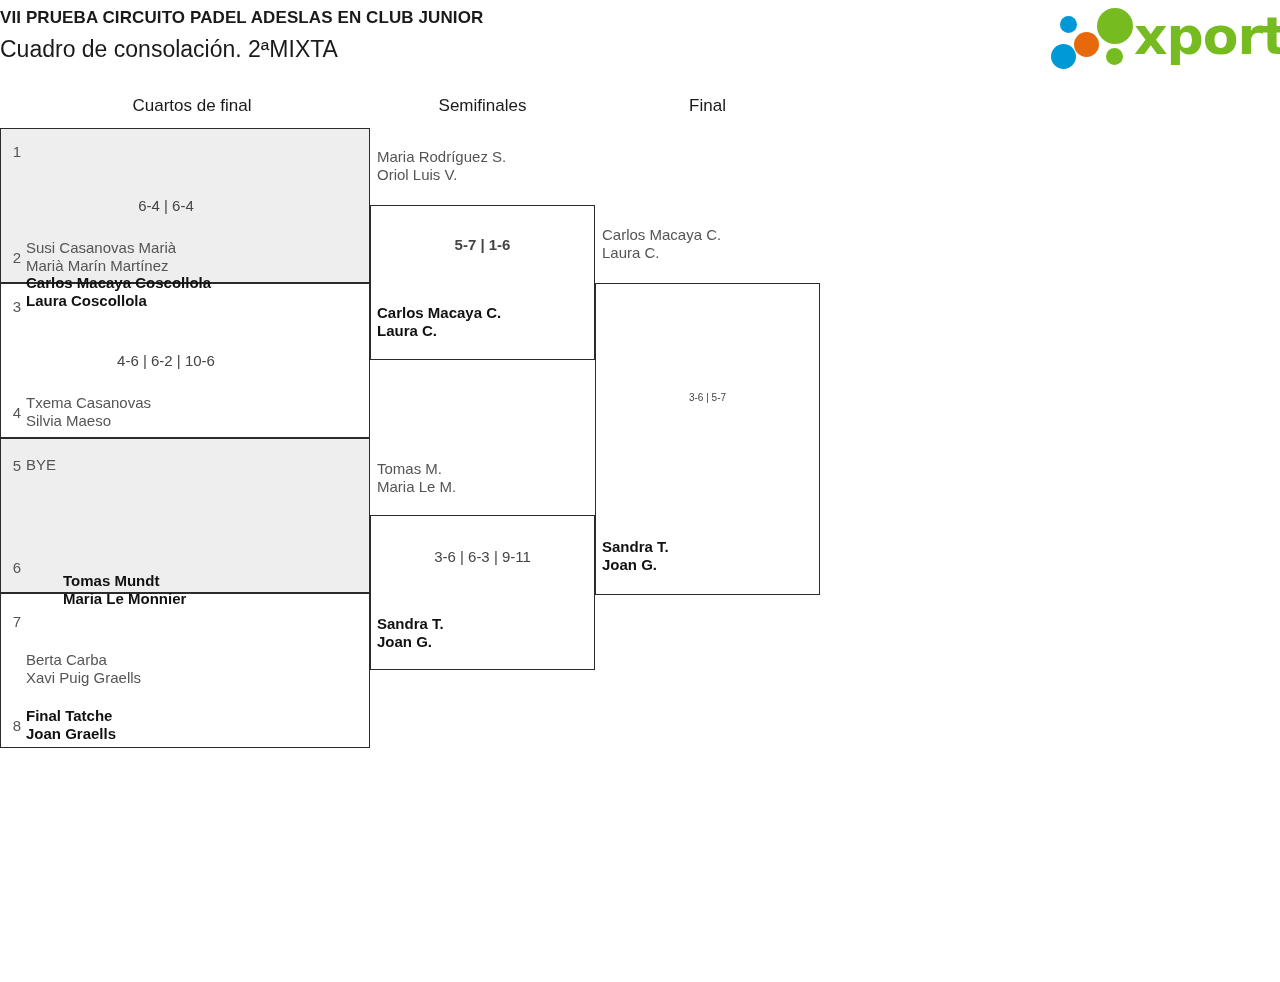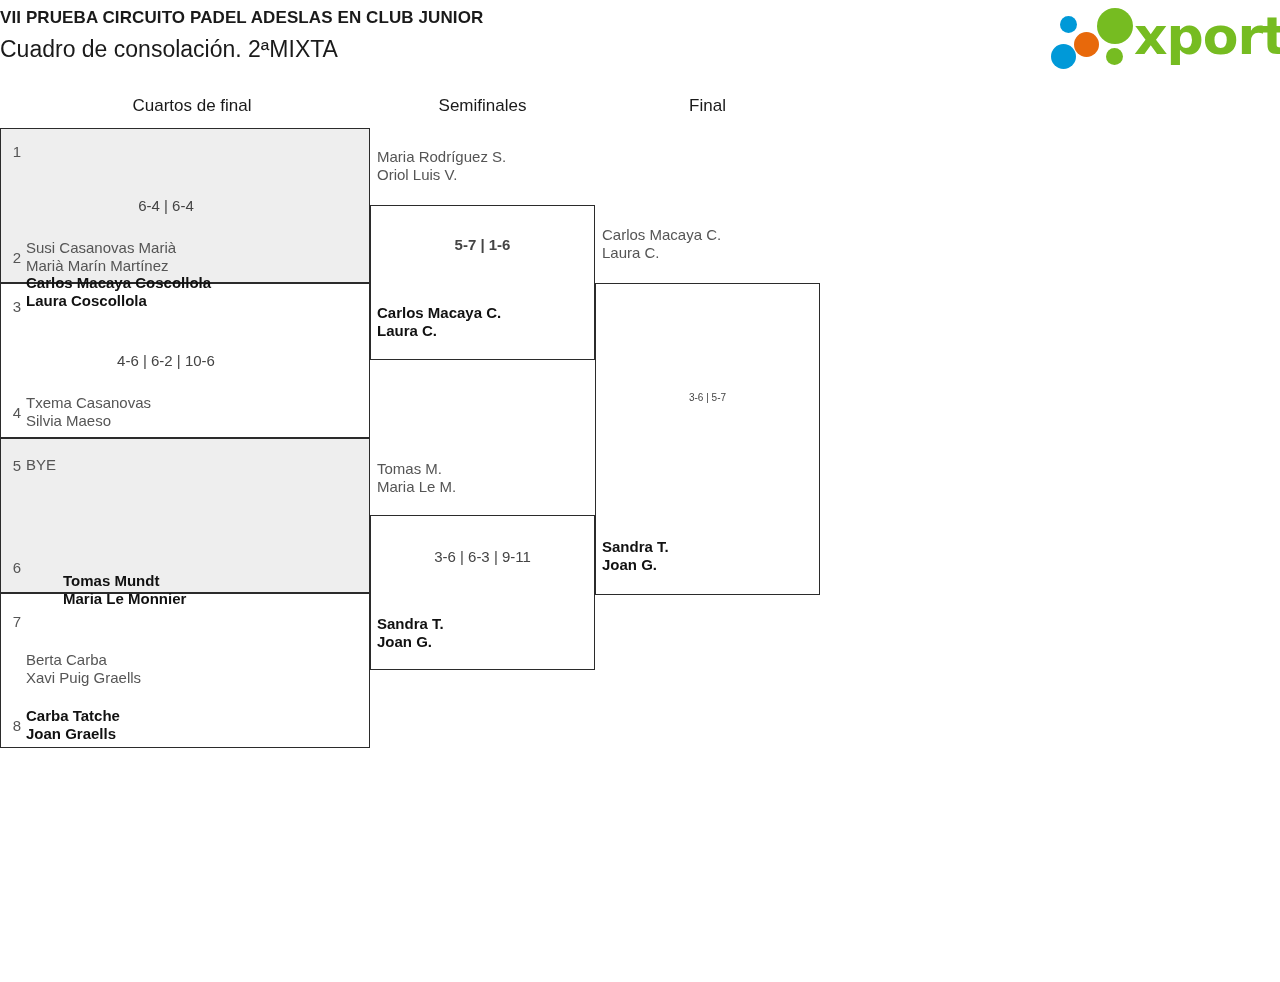--- a/index.html
+++ b/index.html
@@ -266,21 +266,21 @@
     <span class="ln">Maria Le Monnier</span>
   </div>
 
   <div class="seed" style="top:485px;">7</div>
   <div class="team loser" style="top:481px;margin-top:42px;">
     <span class="ln">Berta Carba</span>
     <span class="ln">Xavi Puig Graells</span>
   </div>
   <div class="seed" style="top:589px;">8</div>
   <div class="team winner" style="top:579px;">
-    <span class="ln">Carba Tatche</span>
+    <span class="ln">Final Tatche</span>
     <span class="ln">Joan Graells</span>
   </div>
 
   <div class="r2-box" id="r2-m1"></div>
   <div class="r2-box" id="r2-m2"></div>
 
   <div class="r2-team loser" id="r2-m1-top">
     <span class="ln">Maria Rodríguez S.</span>
     <span class="ln">Oriol Luis V.</span>
   </div>

